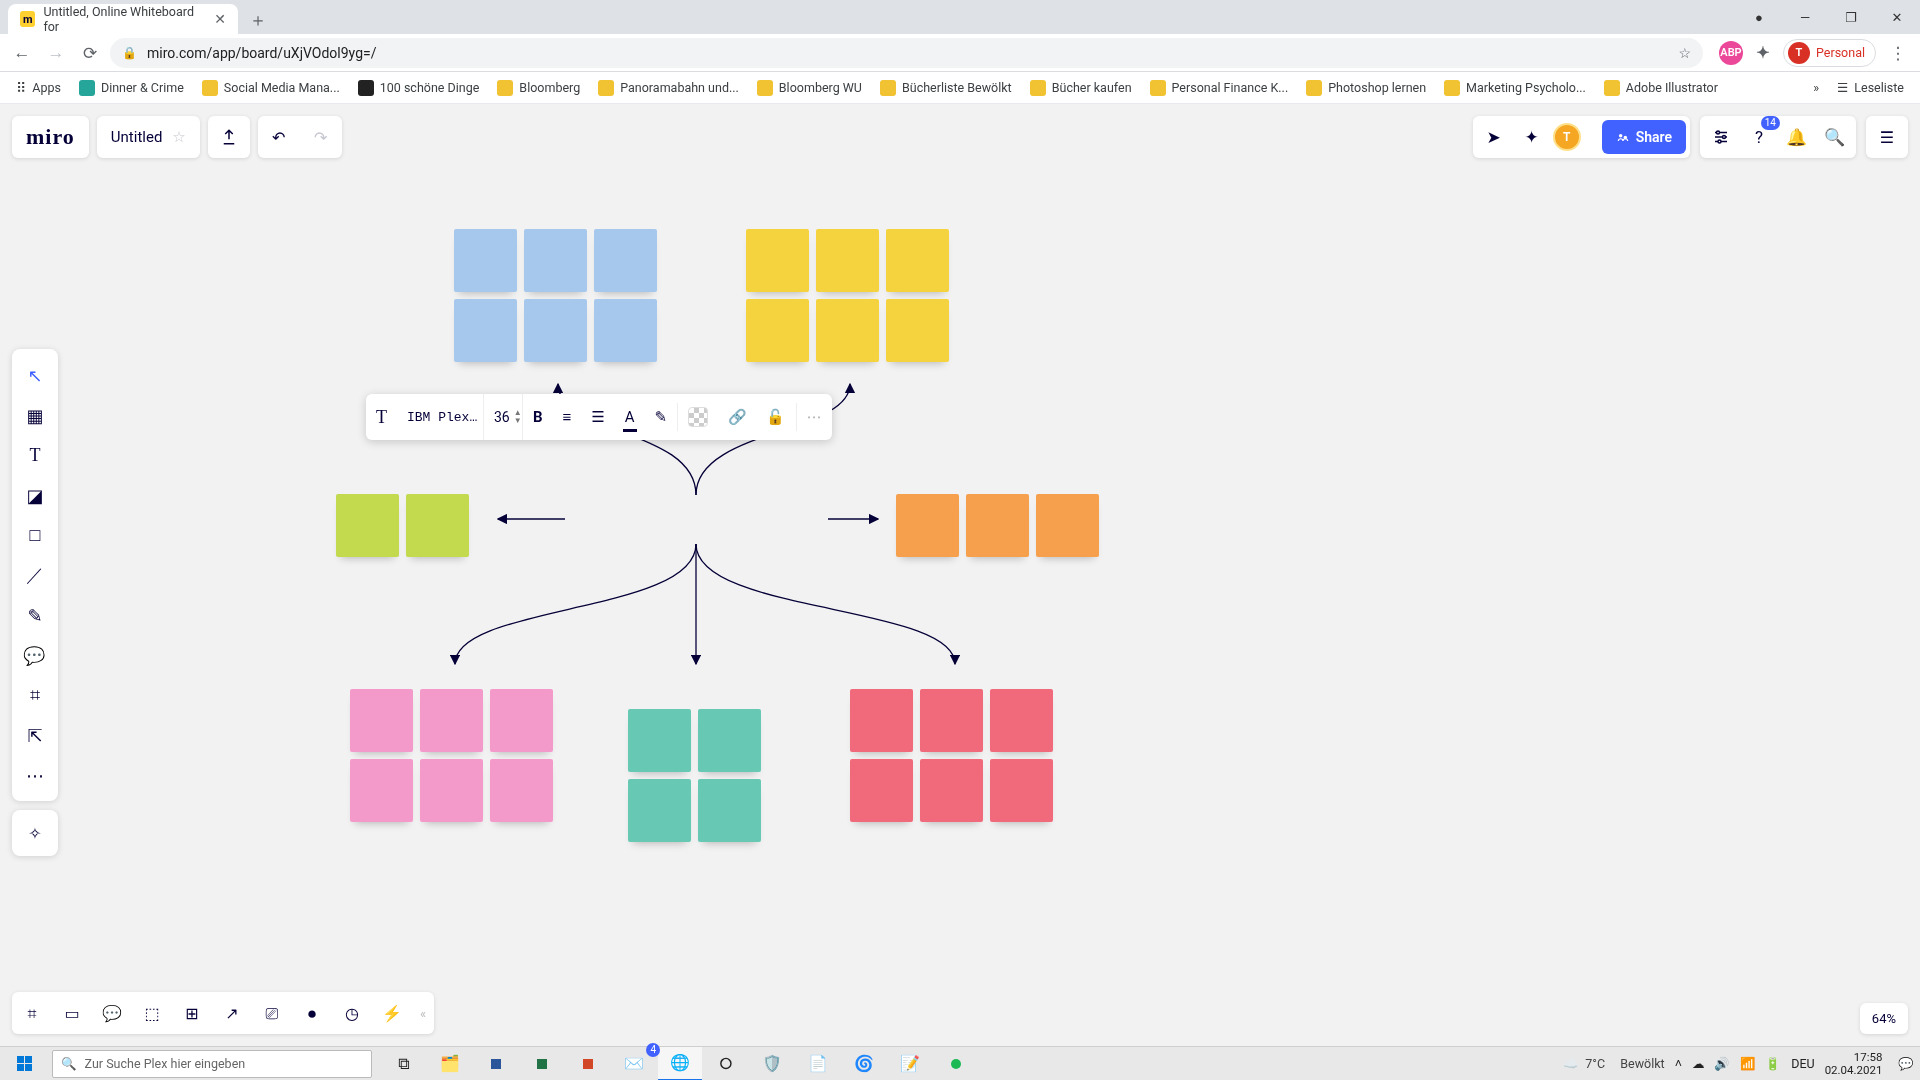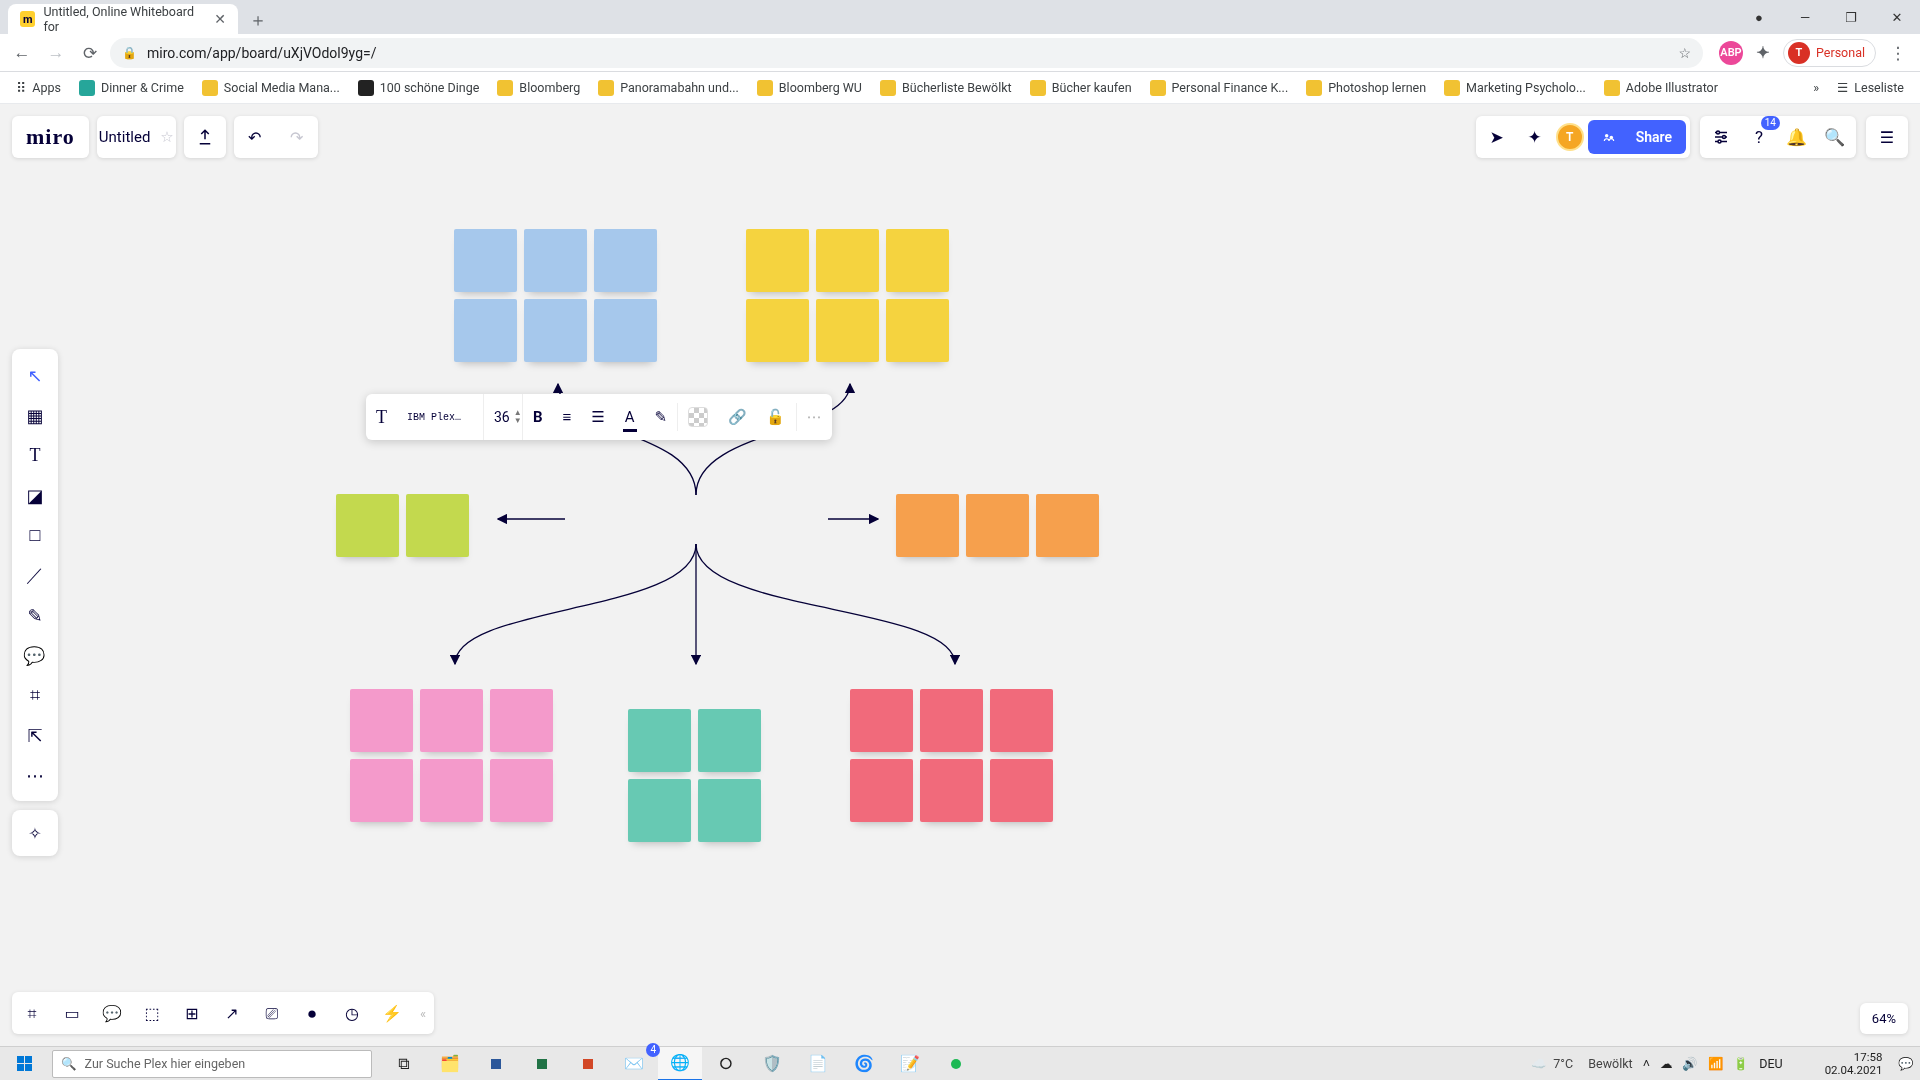--- a/index.html
+++ b/index.html
@@ -24,30 +24,30 @@
   .bm { display:flex; align-items:center; gap:6px; padding:4px 6px; border-radius:4px; white-space:nowrap;}
   .bm .bico { width:16px; height:16px; background:#f1c232; border-radius:3px; display:inline-block;}
   .bm-spacer { flex:1; }
   
   .app { position:absolute; top:104px; left:0; right:0; bottom:34px; background:#f2f2f2; }
   .canvas { position:absolute; inset:0; background:#f2f2f2; }
   
   .tl-bar { position:absolute; top:12px; left:12px; display:flex; align-items:center; gap:0; }
   .tl-card { background:#fff; border-radius:6px; box-shadow:0 1px 4px rgba(0,0,0,.12); display:flex; align-items:center; height:42px; }
   .logo { font-family: Georgia, serif; font-weight:700; font-size:22px; letter-spacing:1px; color:#050038; padding:0 14px; }
-  .title-chip { padding:0 2px; font-size:15px; color:#050038; display:flex; align-items:flex-end; gap:10px;}
+  .title-chip { padding:0 14px; font-size:15px; color:#050038; display:flex; align-items:flex-end; gap:10px;}
   .star { color:#c7c7d1; font-size:15px;}
   .icon-btn { width:42px; height:42px; display:flex; align-items:center; justify-content:center; color:#050038; background:#fff; border-radius:6px; box-shadow:0 1px 4px rgba(0,0,0,.12);}
   .icon-pair { background:#fff; border-radius:6px; box-shadow:0 1px 4px rgba(0,0,0,.12); display:flex;}
   .icon-pair .ib{ width:42px; height:42px; display:flex; align-items:center; justify-content:center; color:#050038;}
   
   .tr-bar { position:absolute; top:12px; right:12px; display:flex; align-items:center; gap:10px;}
   .tr-group { background:#fff; border-radius:6px; box-shadow:0 1px 4px rgba(0,0,0,.12); display:flex; align-items:center; padding:4px; gap:4px; height:42px;}
   .tr-ib { width:34px; height:34px; display:flex; align-items:center; justify-content:center; color:#050038; font-size:17px;}
-  .share-btn { background:#4262ff; color:#fff; border-radius:6px; padding:0 14px; height:34px; display:flex; align-items:center; gap:20px; font-size:14px; font-weight:600;}
+  .share-btn { background:#4262ff; color:#fff; border-radius:6px; padding:0 14px; height:34px; display:flex; align-items:center; gap:6px; font-size:14px; font-weight:600;margin-left:17px;}
   .presence { width:28px; height:28px; border-radius:50%; background:#f5a623; border:2px solid #ffe08a; display:flex; align-items:center; justify-content:center; font-size:12px; color:#fff; font-weight:600;}
   .badge { position:relative;}
   .badge::after { content:attr(data-badge); position:absolute; top:-4px; right:-4px; background:#4262ff; color:#fff; font-size:10px; border-radius:8px; padding:0 4px; line-height:14px;}
   .panel-btn { width:42px; height:42px; background:#fff; border-radius:6px; box-shadow:0 1px 4px rgba(0,0,0,.12); display:flex; align-items:center; justify-content:center; color:#050038;}
   
   .ltool { position:absolute; left:12px; top:50%; transform:translateY(-50%); width:46px; background:#fff; border-radius:8px; box-shadow:0 1px 6px rgba(0,0,0,.14); display:flex; flex-direction:column; padding:6px 0;}
   .ltool .lt { height:40px; display:flex; align-items:center; justify-content:center; color:#050038; font-size:18px;}
   .ltool .lt.sel { color:#4262ff; }
   .ltool2 { position:absolute; left:12px; top:calc(50% + 235px); width:46px; background:#fff; border-radius:8px; box-shadow:0 1px 6px rgba(0,0,0,.14); display:flex; align-items:center; justify-content:center; height:46px; color:#050038;}
   
@@ -65,37 +65,37 @@
   .text-node { position:absolute; display:flex; align-items:center; justify-content:center; }
   .text-node .box { border:1px solid #6aa7ff; background:transparent; padding:6px 24px; }
   .text-node .txt { font-family: "Courier New", monospace; font-size:24px; letter-spacing:1px; color:#050038; }
   .text-node .txt .hl { background:#b9c4ff; }
   .handle { position:absolute; width:9px; height:9px; background:#fff; border:1px solid #6aa7ff; border-radius:50%; }
   .rot { position:absolute; width:14px; height:14px; border:1.5px solid #050038; border-radius:50%; border-right-color:transparent; }
   .rot::after{content:""; position:absolute; right:-1px; top:2px; border:3px solid transparent; border-left-color:#050038;}
   
   .float-tb { position:absolute; background:#fff; border-radius:6px; box-shadow:0 2px 10px rgba(0,0,0,.18); display:flex; align-items:center; height:46px; }
   .ft { height:46px; display:flex; align-items:center; justify-content:center; color:#050038; padding:0 10px; font-size:15px;}
-  .ft.font { font-family:"Courier New",monospace; font-size:10px; width:86px; justify-content:flex-start; white-space:nowrap; overflow:hidden;}
+  .ft.font { font-family:"Courier New",monospace; font-size:13px; width:86px; justify-content:flex-start; white-space:nowrap; overflow:hidden;}
   .ft.size { font-family:"Courier New",monospace; font-size:14px; width:40px; border-left:1px solid #eee; border-right:1px solid #eee; justify-content:flex-start; padding-left:10px;}
   .ft .stepper { display:flex; flex-direction:column; font-size:8px; line-height:8px; color:#777; margin-left:4px;}
   .ft.sep { padding:0; width:1px; background:#eee; height:28px;}
   .A-underline { position:relative; }
   .A-underline::after{content:""; position:absolute; left:8px; right:8px; bottom:8px; height:3px; background:#050038;}
   .swatch { width:20px; height:20px; border-radius:4px; background-image: repeating-conic-gradient(#ccc 0 25%, #fff 0 50%); background-size:10px 10px; border:1px solid #ddd;}
   
   .taskbar { position:absolute; left:0; right:0; bottom:0; height:34px; background:#e8e8e8; border-top:1px solid #cfcfcf; display:flex; align-items:center; font-size:12.5px; color:#222;}
   .tb-btn { height:34px; display:flex; align-items:center; justify-content:center; padding:0 10px;}
   .start { width:48px; font-size:16px; color:#0078d7;}
   .search-box { flex:0 0 320px; height:28px; margin:0 4px; background:#fff; border:1px solid #bbb; border-radius:2px; display:flex; align-items:center; padding:0 8px; gap:8px; color:#666;}
   .task-icons { display:flex; align-items:center; gap:2px; margin-left:6px;}
   .task-icons .ti { width:44px; height:34px; display:flex; align-items:center; justify-content:center; font-size:16px;}
   .ti.active { border-bottom:2px solid #1a73e8; background:#f6f6f6;}
   .tray { margin-left:auto; display:flex; align-items:center; gap:10px; padding-right:6px;}
-  .clock { text-align:right; line-height:13px; font-size:11.5px; padding-right:6px;margin-left:32px;}
+  .clock { text-align:right; line-height:13px; font-size:11.5px; padding-right:6px;}
   .weather { display:flex; align-items:center; gap:6px; color:#444;}
   .gsq { display:inline-grid; grid-template-columns:7px 7px; grid-template-rows:7px 7px; gap:1px;}
   .gsq span{background:#0078d7;}
   .sq{width:10px;height:10px;display:inline-block;}
 </style>
 </head>
 <body>
 
 <div class="browser-tabs">
   <div class="tab">

